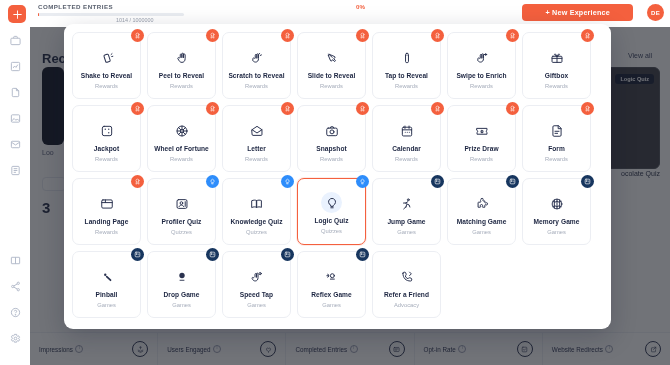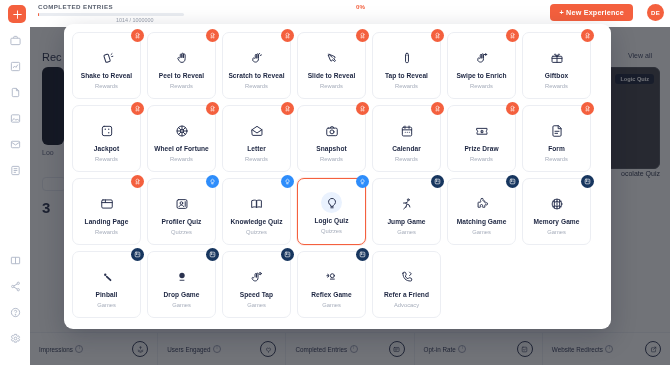--- a/index.html
+++ b/index.html
@@ -13,36 +13,36 @@
   #logo{position:absolute;left:8px;top:5px;width:18px;height:18px;background:#f4603e;
         border-radius:5px;display:flex;align-items:center;justify-content:center;}
   #logo svg{display:block;}
   #progress-wrap{position:absolute;left:38px;top:3px;width:330px;height:22px;}
   #progress-label{position:absolute;left:0;top:0;font-size:6.2px;letter-spacing:.45px;
       color:#5b6270;font-weight:600;}
   #progress-pct{position:absolute;right:3px;top:0;font-size:6.2px;color:#f4603e;font-weight:700;}
   #progress-track{position:absolute;left:0;top:10px;width:146px;height:2.5px;background:#e9ecf1;border-radius:2px;}
   #progress-fill{position:absolute;left:0;top:0;height:100%;width:1.5px;background:#f4603e;border-radius:2px;}
   #progress-count{position:absolute;left:78px;top:14px;font-size:5.4px;color:#9aa1ae;}
-  #new-exp{position:absolute;right:37px;top:4px;height:17px;padding:0 9px;background:#f4603e;color:#fff;
+  #new-exp{position:absolute;right:37px;top:4px;height:17px;padding:0 23px;background:#f4603e;color:#fff;
       border:none;border-radius:4px;font-size:7.2px;font-weight:600;display:flex;align-items:center;
       gap:3px;font-family:"Liberation Sans",sans-serif;cursor:pointer;letter-spacing:.2px;}
   #avatar{position:absolute;right:6px;top:4px;width:17px;height:17px;border-radius:50%;
       background:#f4603e;color:#fff;font-size:6px;font-weight:700;display:flex;
       align-items:center;justify-content:center;letter-spacing:.3px;}
   
   #rail{position:absolute;left:0;top:27px;width:30px;height:338px;background:#fff;z-index:4;
         display:flex;flex-direction:column;align-items:center;}
   .rail-ico{width:30px;height:26px;display:flex;align-items:center;justify-content:center;color:#aeb6c6;}
   .rail-ico svg{width:11px;height:11px;display:block;}
   #rail-spacer{flex:1 1 auto;}
   
   #page{position:absolute;left:30px;top:27px;width:640px;height:338px;background:#ffffff;overflow:hidden;}
   #page-inner{position:absolute;inset:0;background:#fbfbfc;}
-  .bg-title{position:absolute;font-size:11px;font-weight:400;color:#1b2440;}
+  .bg-title{position:absolute;font-size:13px;font-weight:700;color:#1b2440;}
   .bg-sub{position:absolute;font-size:7px;color:#58607a;}
   .bg-card{position:absolute;border-radius:6px;background:#0b1020;}
   .bg-panel{position:absolute;border-radius:6px;background:#fff;border:1px solid #e9ecf1;}
   .bg-search{position:absolute;border-radius:4px;background:#fff;border:1px solid #e4e7ee;}
   .bg-big{position:absolute;font-size:15px;font-weight:700;color:#1b2440;}
   .bg-tag{position:absolute;border-radius:3px;background:#141b34;color:#fff;font-size:5.6px;
       padding:2px 5px;font-weight:600;}
   .bg-viewall{position:absolute;font-size:7px;color:#3b4460;}
   #stats{position:absolute;left:0;bottom:0;width:640px;height:32px;background:#fff;border-top:1px solid #eceef3;
       display:flex;align-items:center;}

